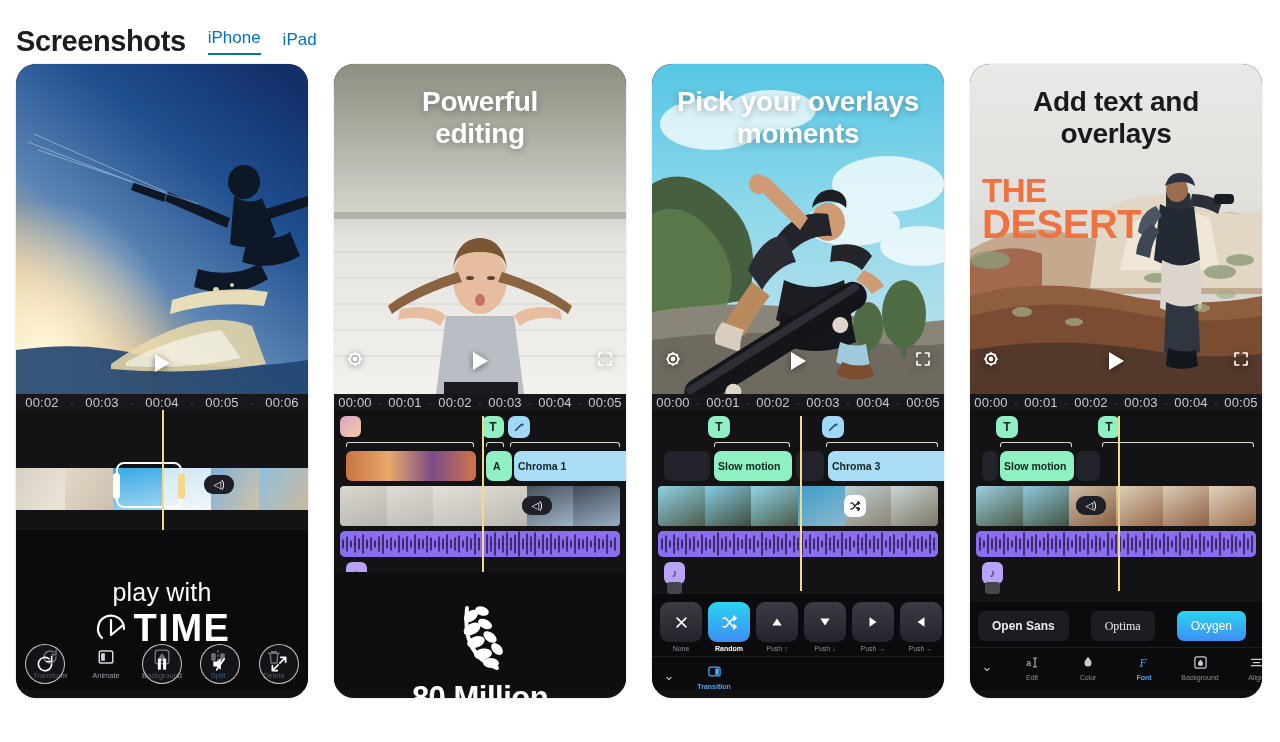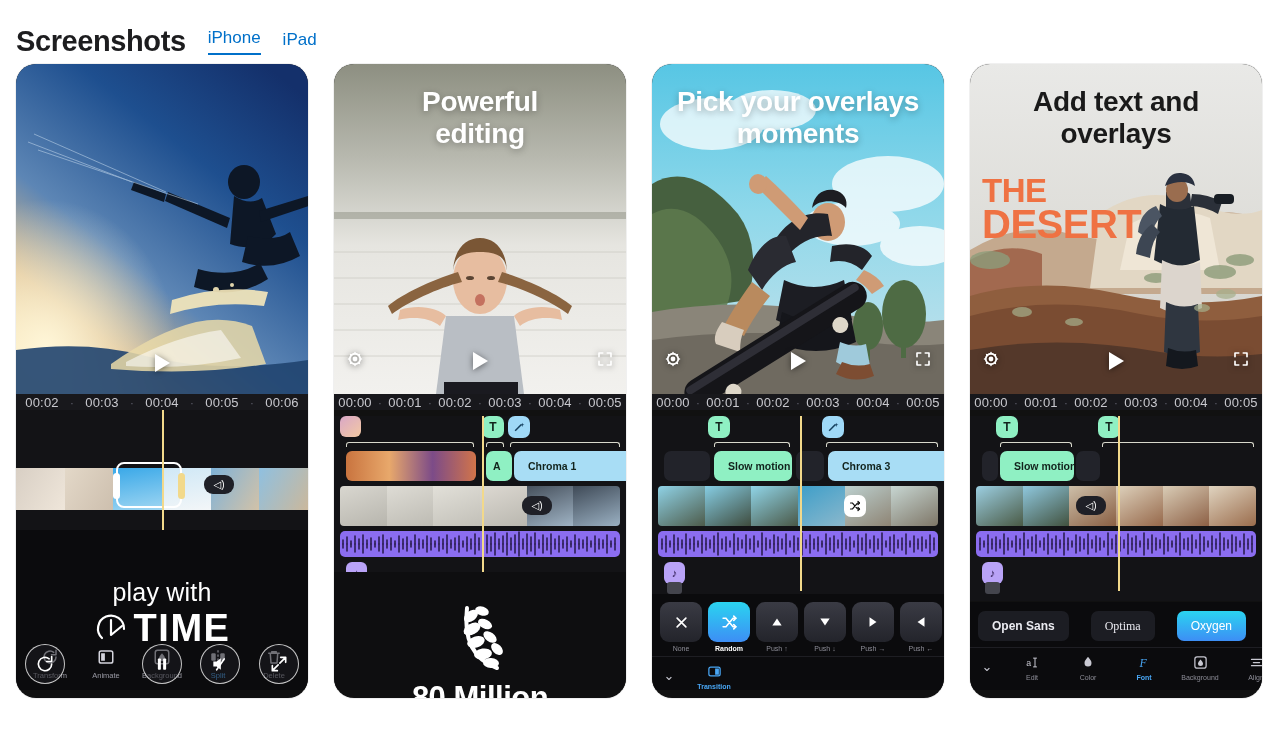--- a/index.html
+++ b/index.html
@@ -106,21 +106,21 @@
   .bracket {
     position: absolute; height: 5px;
     border: 1.2px solid #d8d8cc; border-bottom: none;
     border-radius: 3px 3px 0 0;
   }
 
   
   .lane { position: relative; height: 30px; margin-top: 3px; }
   .clip {
     position: absolute; top: 0; height: 30px; border-radius: 7px;
-    display: flex; align-items: center; padding-left: 14px;
+    display: flex; align-items: center; padding-left: 4px;
     font-size: 10.5px; font-weight: bold; color: #12231c;
     white-space: nowrap; overflow: hidden;
   }
   .clip.green { background: #8ff0c3; }
   .clip.blue  { background: #a8ddf5; }
   .clip.dark  { background: #22232a; }
 
   
   .strip {
     position: relative; height: 40px; margin-top: 4px;

